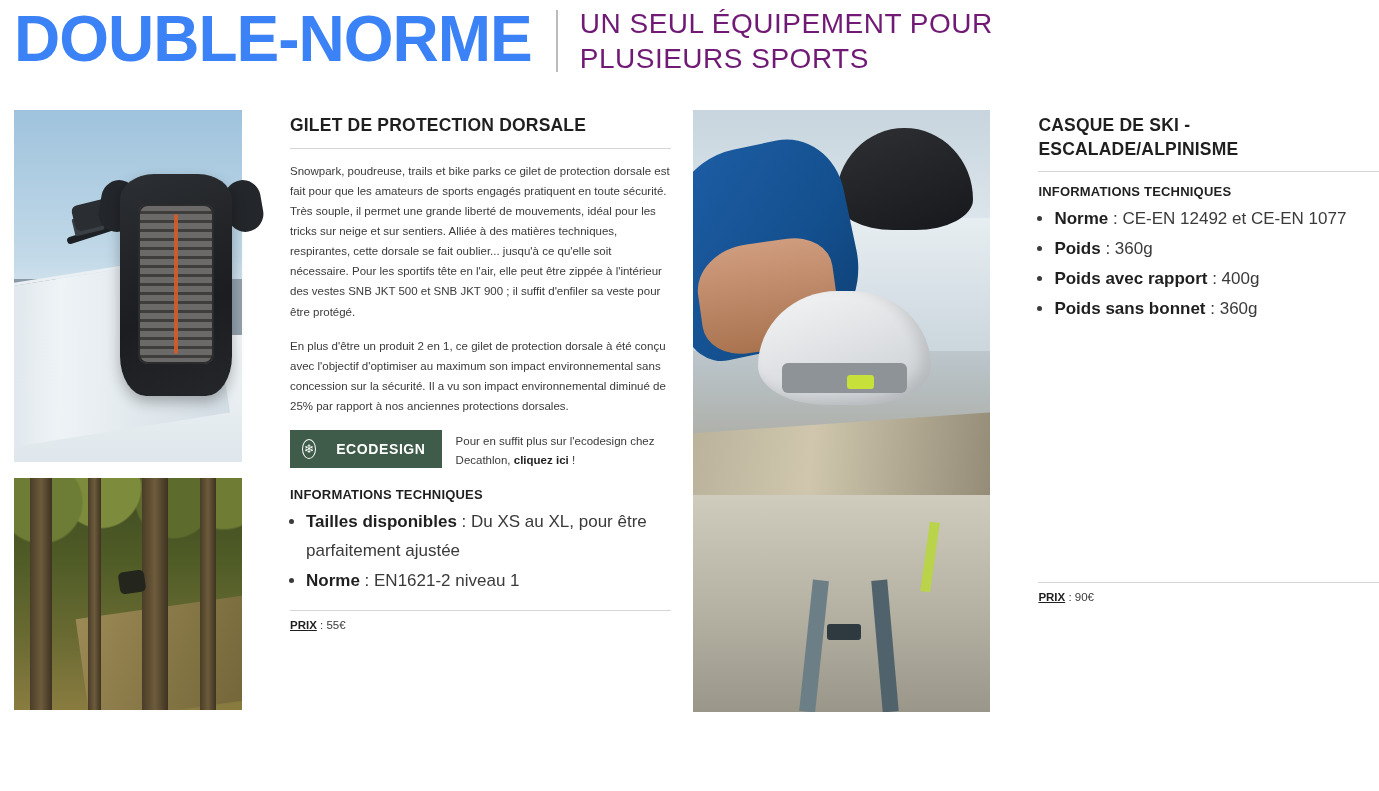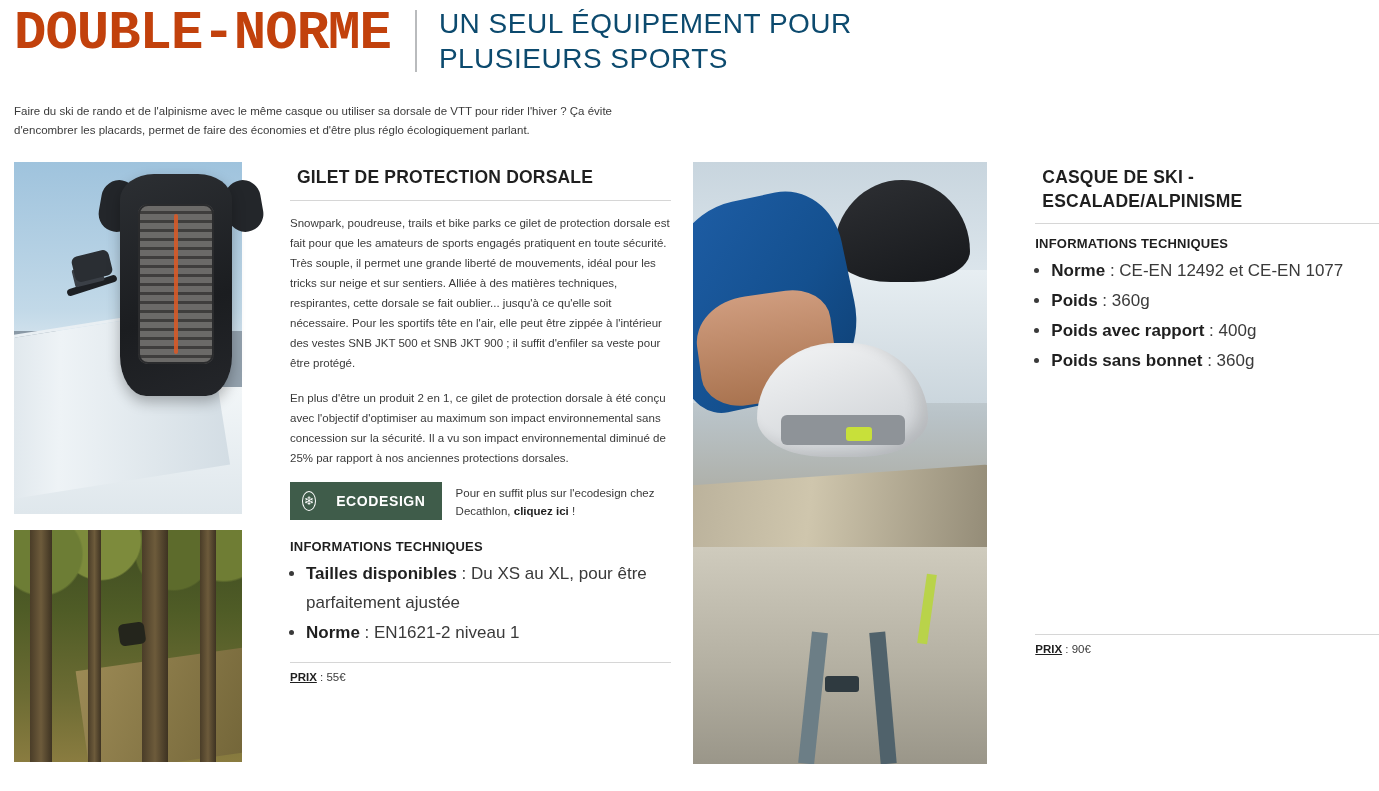--- a/index.html
+++ b/index.html
@@ -19,39 +19,38 @@
   }
 
   
   .header {
     display: flex;
     align-items: flex-start;
     padding: 6px 0 0 14px;
     height: 88px;
   }
   .title-main {
-    font-size: 54px;
+    font-size: 64px;
     font-weight: bold;
     letter-spacing: -1px;
     line-height: 1.05;
-    color: #c2410c;
+    color: #3b82f6;
     white-space: nowrap;
-    font-family: Liberation Mono, monospace;
   }
   .title-divider {
     width: 2px;
     background: #b9bbbd;
     height: 62px;
     margin: 4px 22px 0 24px;
   }
   .title-sub {
     font-size: 28px;
     letter-spacing: 0.5px;
     line-height: 1.25;
-    color: #0c4a6e;
+    color: #701a75;
     max-width: 520px;
     text-transform: uppercase;
   }
 
   
   .intro {
     padding: 14px 0 0 14px;
     width: 645px;
     font-size: 11.5px;
     line-height: 1.65;
@@ -70,21 +69,21 @@
 
   .imgcol { width: 228px; flex: 0 0 228px; }
   .txtcol { flex: 1 1 auto; padding-left: 48px; }
   .txtcol.right { padding-left: 48px; }
 
   h2.prod-title {
     font-size: 17.5px;
     font-weight: bold;
     line-height: 1.35;
     letter-spacing: 0.2px;
-    margin: 4px 0 10px 7px;
+    margin: 4px 0 10px 0;
     color: #1f1f1f;
     text-transform: uppercase;
   }
   .rule {
     border-top: 1px solid #d6d6d6;
     margin: 8px 0 12px 0;
   }
   p.body {
     font-size: 11.5px;
     line-height: 1.75;
@@ -355,21 +354,20 @@
 <body>
 
 <div class="page">
 
   <div class="header">
     <div class="title-main">DOUBLE-NORME</div>
     <div class="title-divider"></div>
     <div class="title-sub">UN SEUL ÉQUIPEMENT POUR PLUSIEURS SPORTS</div>
   </div>
 
-  <div class="intro">Faire du ski de rando et de l'alpinisme avec le même casque ou utiliser sa dorsale de VTT pour rider l'hiver ? Ça évite d'encombrer les placards, permet de faire des économies et d'être plus réglo écologiquement parlant.</div>
 
   <div class="columns">
 
     <div class="col-left">
 
       <div class="imgcol">
         <div class="photo photo-snow">
           <div class="sky"></div>
           <div class="mountains"></div>
           <div class="ridge"></div>

